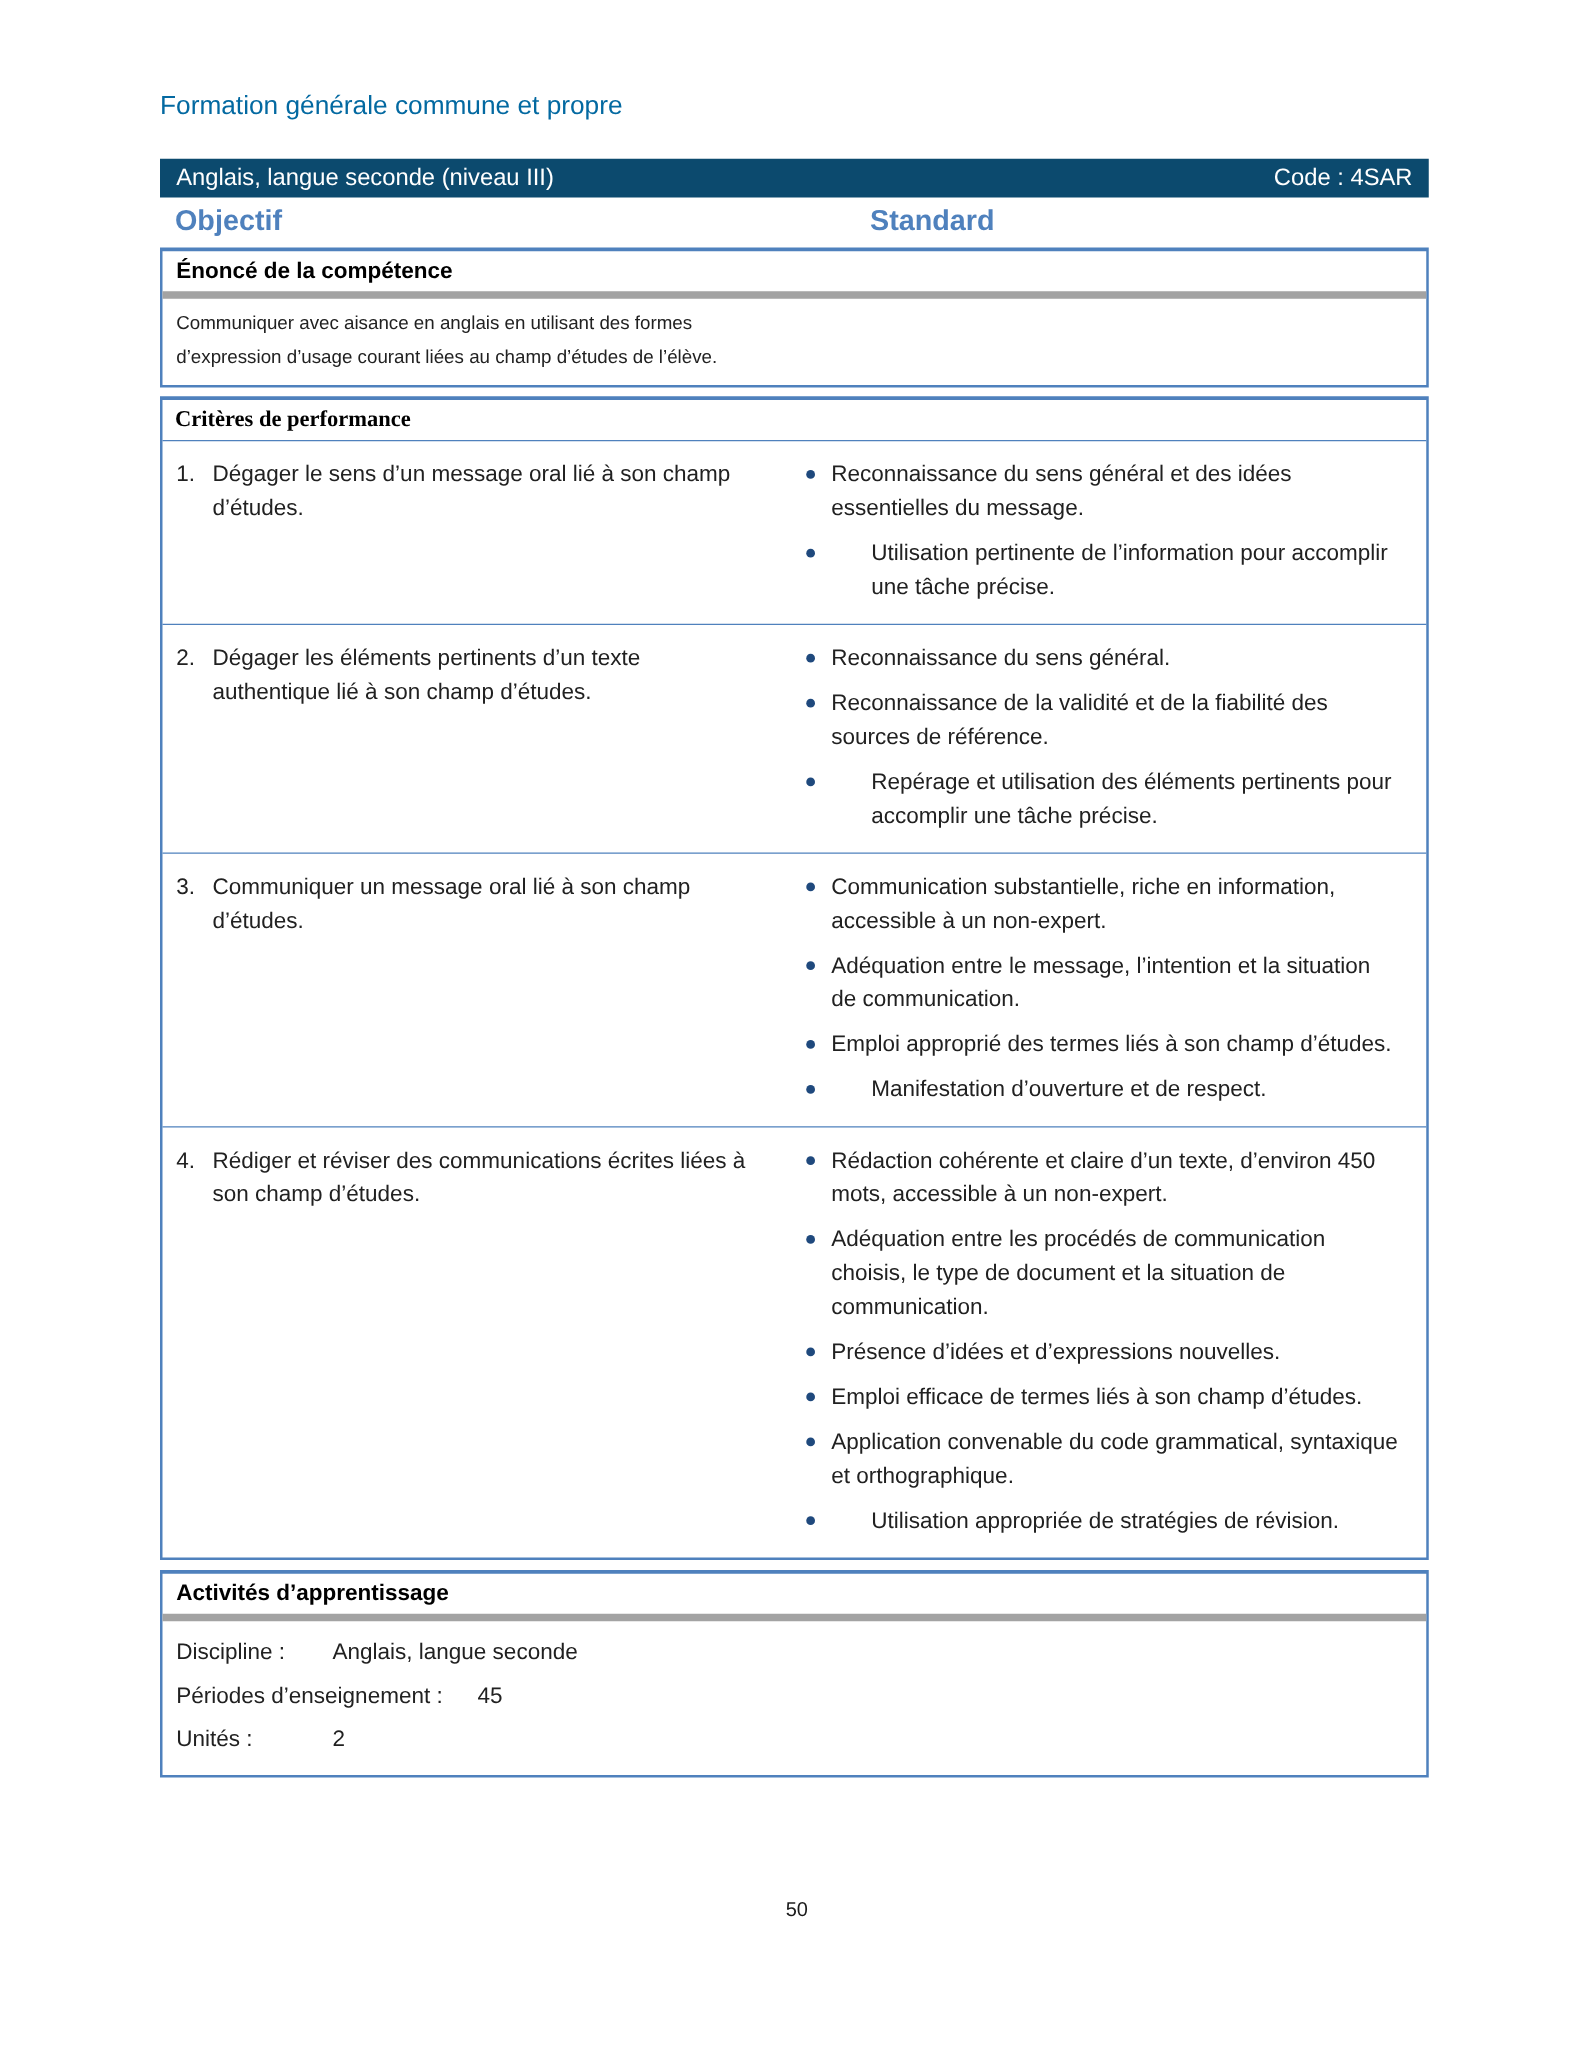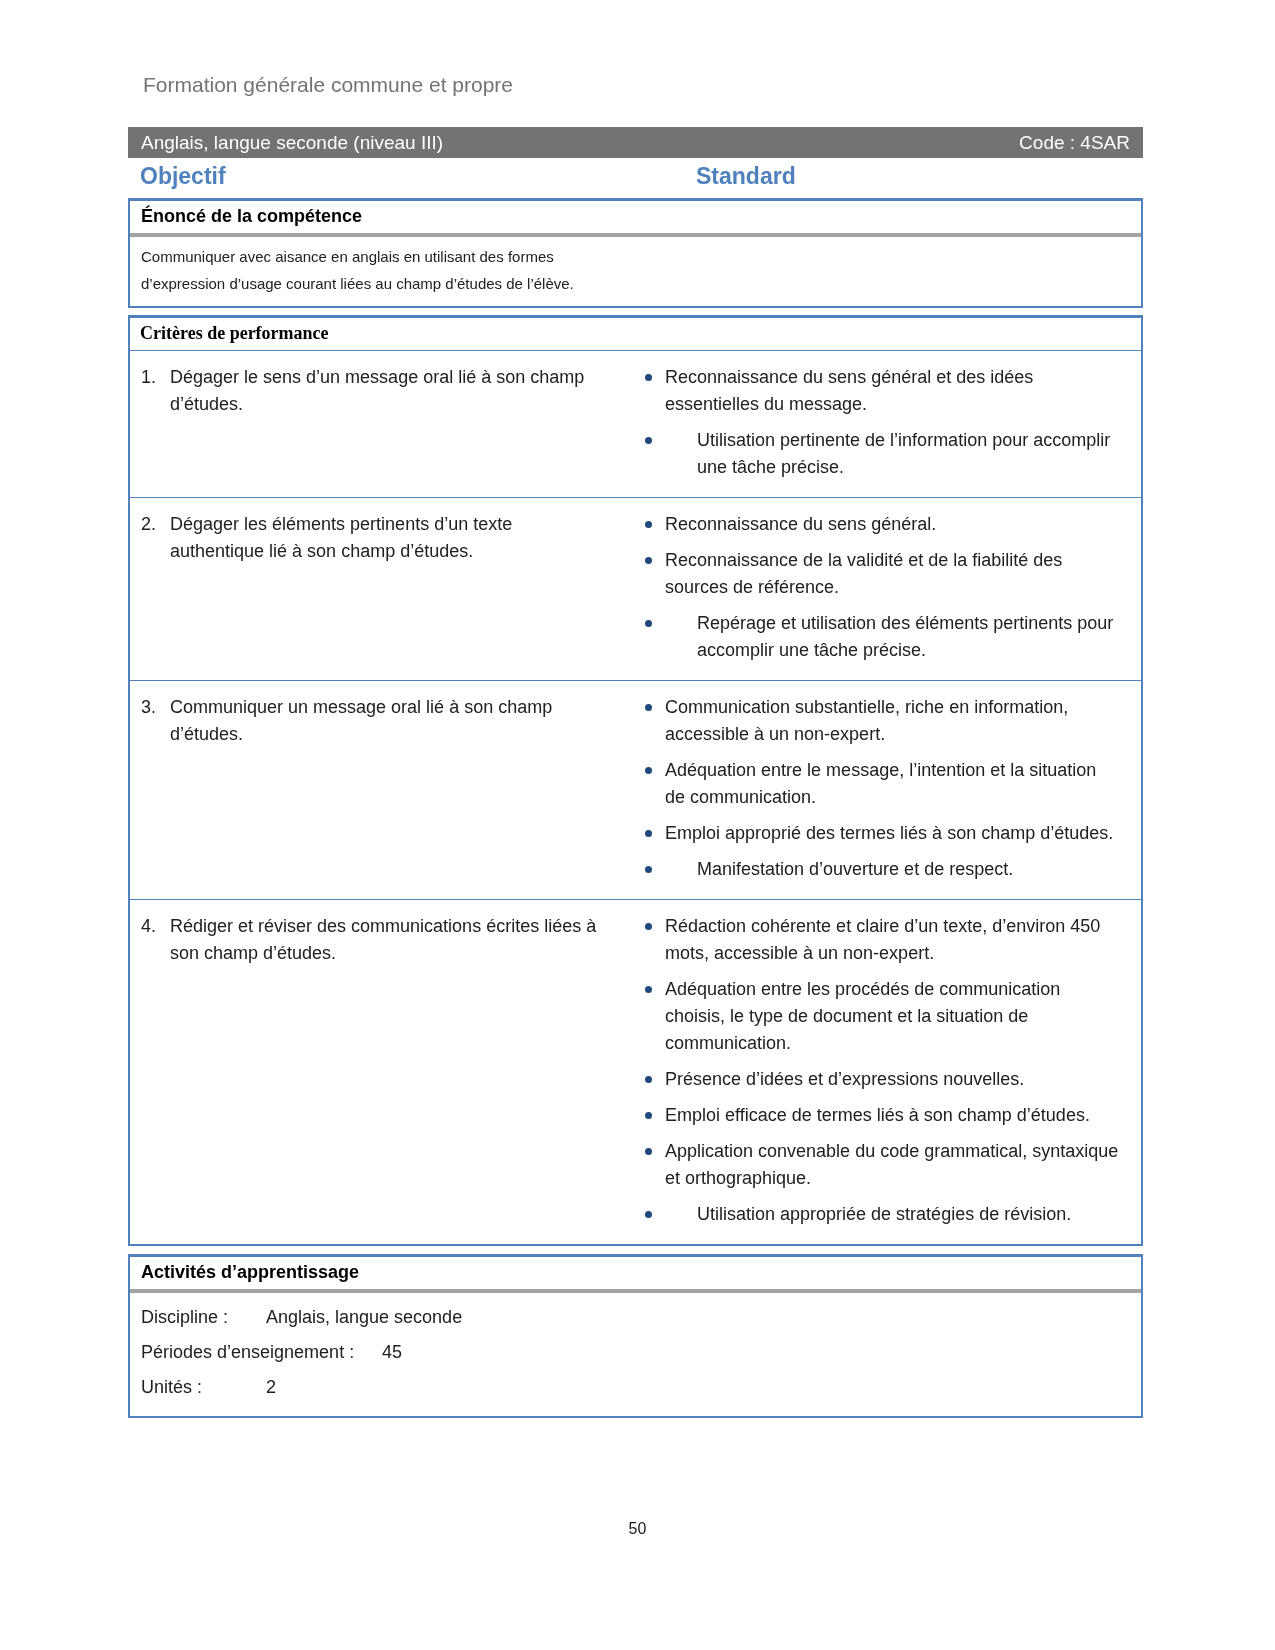--- a/index.html
+++ b/index.html
@@ -13,29 +13,29 @@
     color: #212121;
     overflow: hidden;
   }
   .content {
     position: absolute;
     left: 128px;
     top: 0;
     width: 1015px;
   }
   .page-heading {
-    margin: 72px 0 0 15px;
+    margin: 72px 0 0 0;
     font-size: 21px;
     font-weight: normal;
-    color: #737373;
+    color: #0369a1;
     line-height: 26px;
   }
   .banner {
     margin-top: 29px;
-    background: #737373;
+    background: #0c4a6e;
     color: #ffffff;
     height: 31px;
     display: flex;
     align-items: center;
     justify-content: space-between;
     padding: 0 13px;
     font-size: 19px;
   }
   .col-headings {
     display: grid;
@@ -53,21 +53,21 @@
   .tbl {
     border: 2px solid #4f81bd;
     border-top-width: 3px;
     background: #ffffff;
   }
   .tbl-header {
     font-weight: bold;
     font-size: 18px;
     color: #000000;
     padding: 3px 11px 5px;
-    border-bottom: 4px solid #a3a3a3;
+    border-bottom: 6px solid #a3a3a3;
     line-height: 24px;
   }
   .enonce .tbl-body { padding: 6px 11px 9px; }
   .enonce-text {
     margin: 0;
     font-size: 15px;
     line-height: 27px;
     max-width: 455px;
   }
   .comp { margin-top: 7px; }

